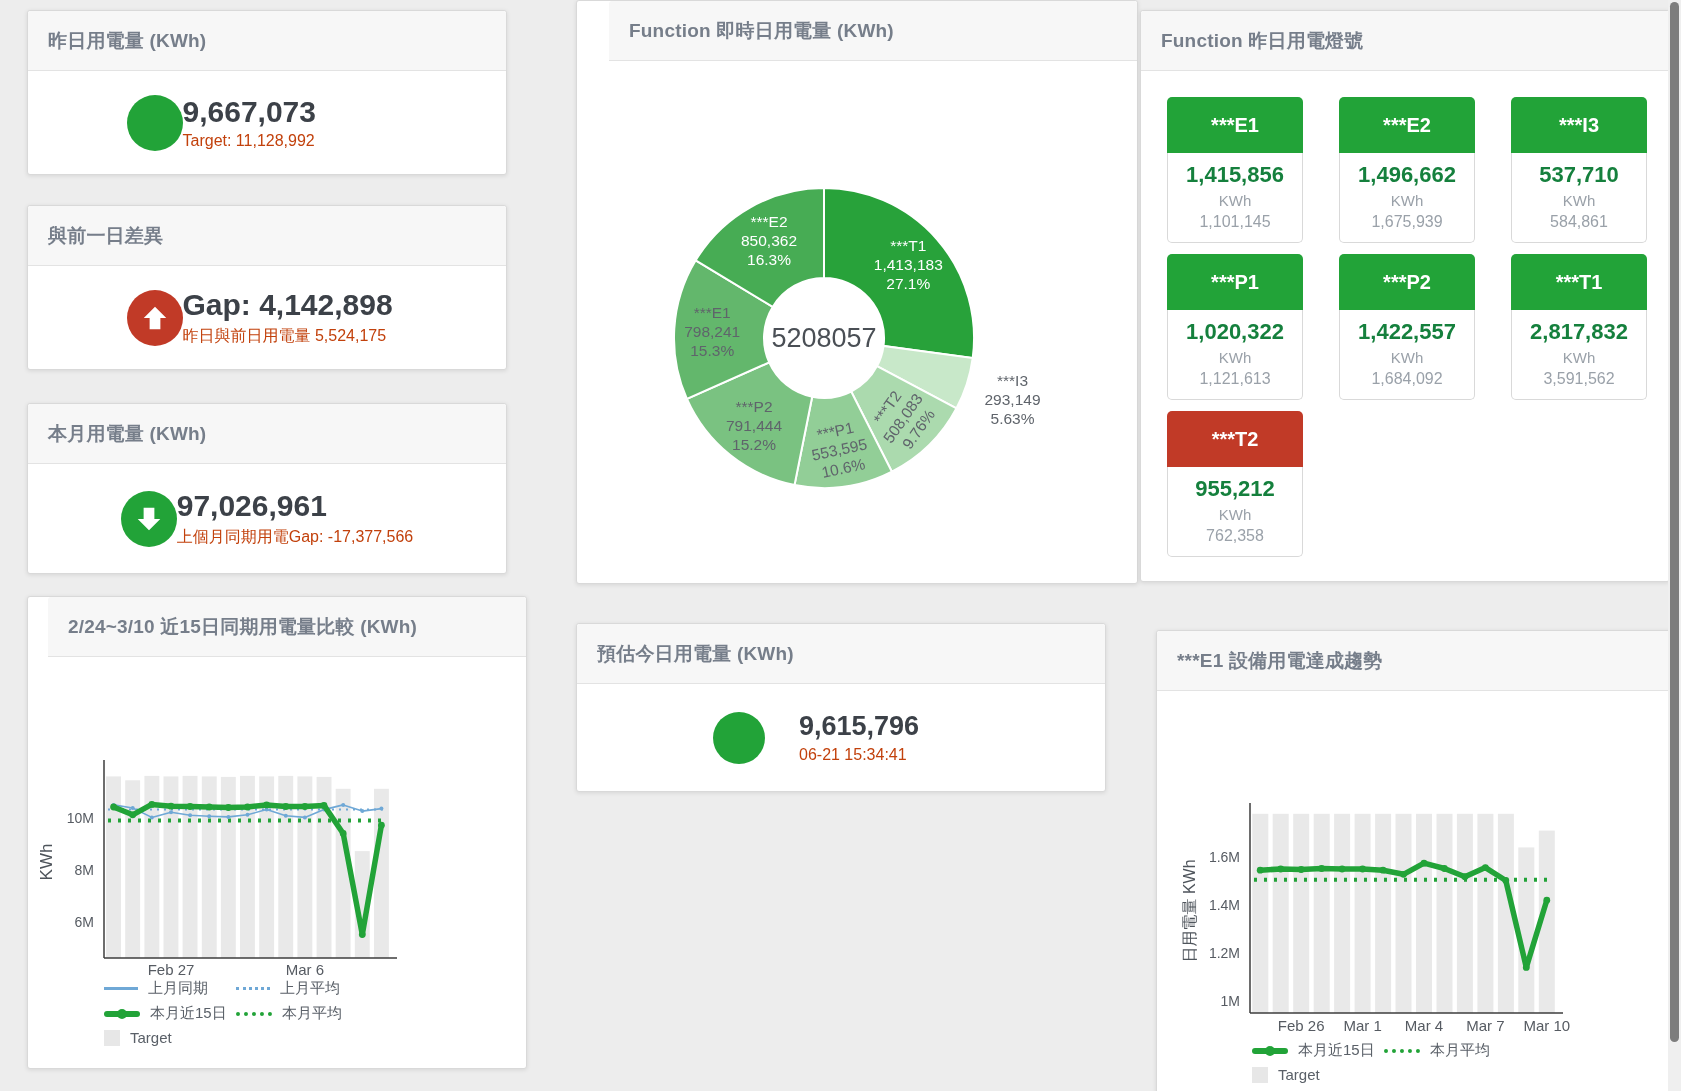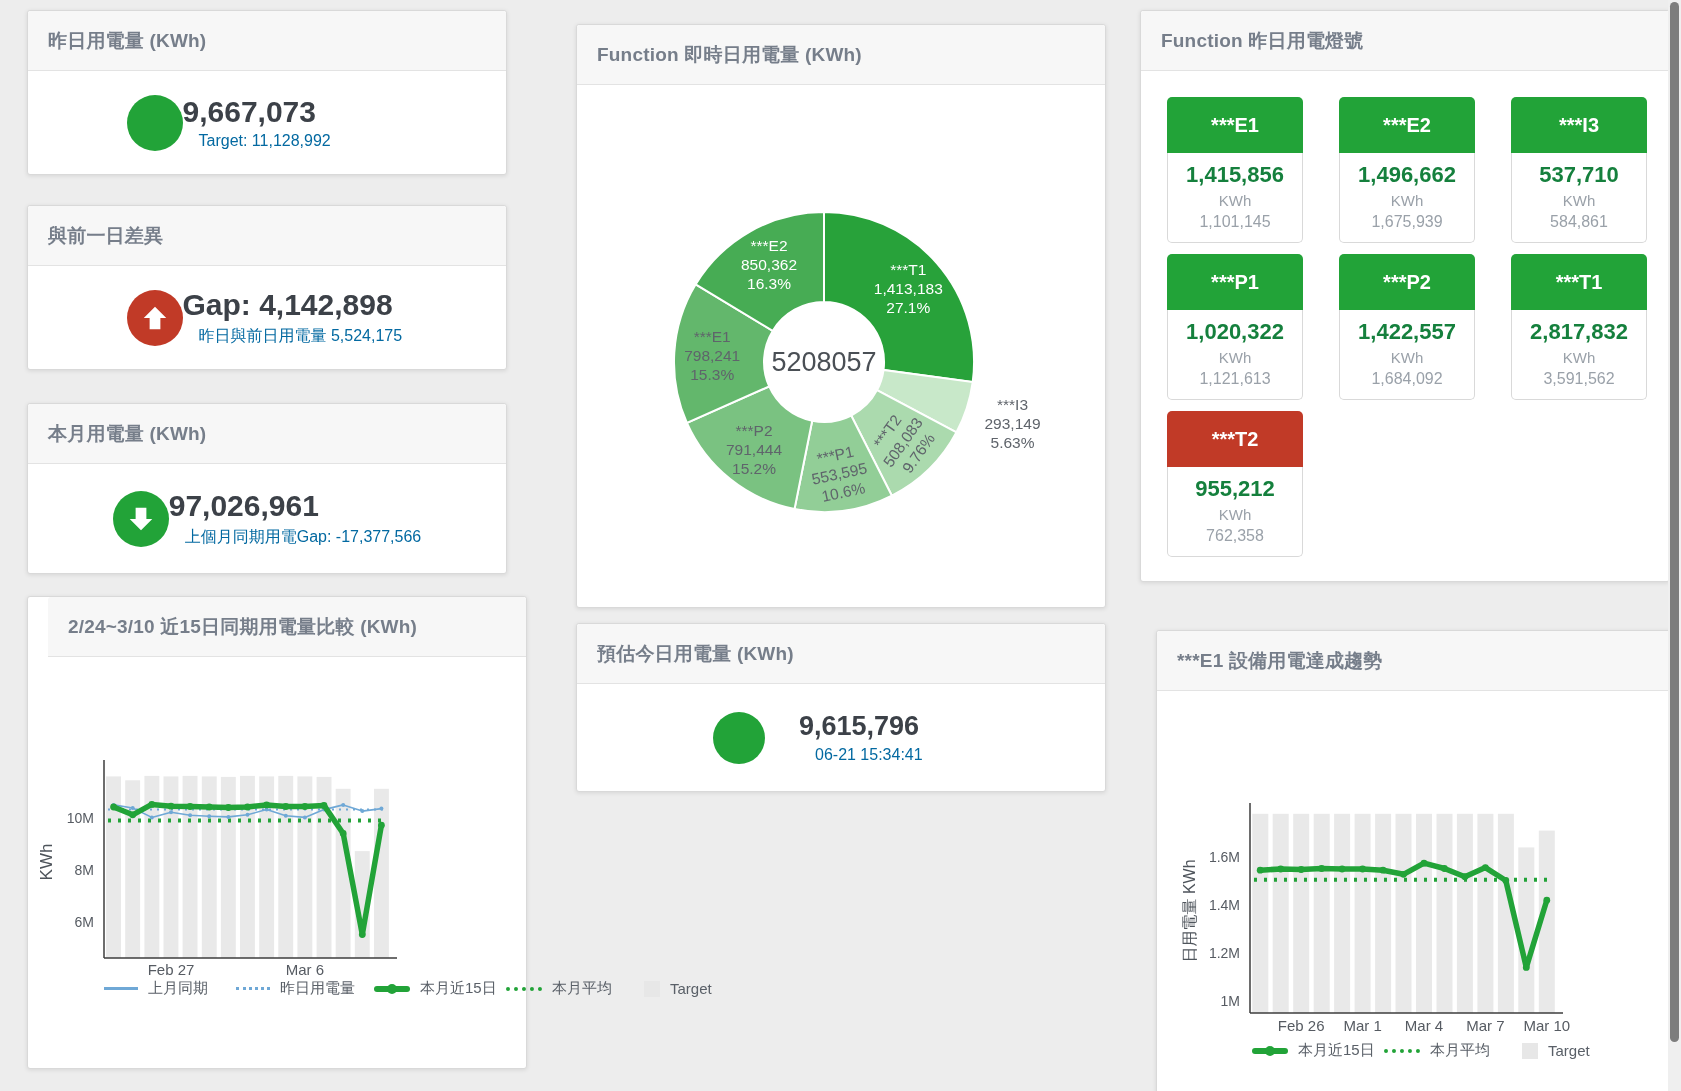--- a/index.html
+++ b/index.html
@@ -20,35 +20,35 @@
   .card-title{font-size:19px;font-weight:bold;color:#767e8a;letter-spacing:.2px;white-space:nowrap;}
   .card-body{position:absolute;left:0;right:0;top:60px;bottom:0;}
 
   
   .stat-row{height:100%;display:flex;align-items:center;justify-content:center;}
   .circle{border-radius:50%;display:flex;align-items:center;justify-content:center;flex:0 0 auto;}
   .circle.big{width:56px;height:56px;}
   .circle.mid{width:52px;height:52px;}
   .stat-text{min-width:225px;}
   .stat-text .value{font-size:30px;font-weight:bold;color:#3c4148;line-height:1.15;}
-  .stat-text .sub{font-size:16px;color:#0369a1;margin-top:3px;margin-left:16px;}
+  .stat-text .sub{font-size:16px;color:#c2410c;margin-top:3px;}
 
   
   .tiles{position:absolute;left:26px;top:86px;display:grid;grid-template-columns:repeat(3,136px);column-gap:36px;row-gap:11px;}
   .tile{width:136px;}
   .tile-head{height:56px;border-radius:5px 5px 0 0;display:flex;align-items:center;justify-content:center;
     color:#fff;font-size:20px;font-weight:bold;}
   .tile-body{background:#fff;border:1px solid #d9d9d9;border-top:none;border-radius:0 0 5px 5px;
     text-align:center;padding:9px 0 11px;}
   .tile-value{font-size:22px;font-weight:bold;color:#15803d;}
   .tile-unit{font-size:15px;color:#9aa1a9;margin-top:4px;}
   .tile-target{font-size:16px;color:#9aa1a9;margin-top:4px;}
 
   
-  .legend{position:absolute;display:flex;gap:6px;}
+  .legend{position:absolute;display:flex;flex-direction:column;gap:6px;}
   .lg-row{display:flex;align-items:center;}
   .lg-item{display:flex;align-items:center;width:132px;cursor:pointer;}
   .lg-item .sw{display:inline-block;margin-right:10px;flex:0 0 auto;}
   .lg-label{font-size:15px;color:#5a6068;white-space:nowrap;}
   .sw-line{width:34px;height:0;border-top:3px solid;}
   .sw-dots{width:34px;height:0;border-top:3px dotted;}
   .sw-thickline{width:36px;height:6px;border-radius:3px;position:relative;}
   .sw-thickline::after{content:"";position:absolute;left:13px;top:-2px;width:10px;height:10px;border-radius:50%;background:inherit;}
   .sw-dotsthick{width:36px;height:0;border-top:4px dotted;}
   .sw-square{width:16px;height:16px;background:#e7e7e7;}
@@ -183,21 +183,21 @@
         </svg>
       </div>
     <div class="legend" id="legend-compare" style="left:76px;top:322px;">
         <div class="lg-row">
           <div class="lg-item">
             <span class="sw sw-line" style="border-top-color: rgb(111, 168, 214);"></span>
             <span class="lg-label">上月同期</span>
           </div>
           <div class="lg-item">
             <span class="sw sw-dots" style="border-top-color: rgb(111, 168, 214);"></span>
-            <span class="lg-label">昨日用電量</span>
+            <span class="lg-label">上月平均</span>
           </div>
         </div>
         <div class="lg-row">
           <div class="lg-item">
             <span class="sw sw-thickline" style="background: rgb(34, 163, 56);"></span>
             <span class="lg-label">本月近15日</span>
           </div>
           <div class="lg-item">
             <span class="sw sw-dotsthick" style="border-top-color: rgb(34, 163, 56);"></span>
             <span class="lg-label">本月平均</span>
@@ -206,21 +206,21 @@
         <div class="lg-row">
           <div class="lg-item">
             <span class="sw sw-square" style="background: rgb(231, 231, 231);"></span>
             <span class="lg-label">Target</span>
           </div>
         </div>
       </div>
   </div>
 </div>
 
-<div class="card" style="left:576px;top:24px;width:528px;height:582px;">
+<div class="card" style="left:576px;top:0;width:528px;height:582px;padding-left:32px;">
   <div class="card-header">
     <span class="card-title">Function 即時日用電量 (KWh)</span>
   </div>
   <div class="card-body">
     <div id="chart-donut">
         <svg width="528" height="521" viewBox="0 0 528 521">
           <path d="M247.0 127.0 A150 150 0 0 1 395.7 297.1 L306.5 285.0 A60 60 0 0 0 247.0 217.0 Z" fill="#28a23a" stroke="#ffffff" stroke-width="2"></path>
           <g>
             <text x="331.3" y="190.3" text-anchor="middle" font-size="15.5" fill="#ffffff">***T1</text>
             <text x="331.3" y="209.3" text-anchor="middle" font-size="15.5" fill="#ffffff">1,413,183</text>

